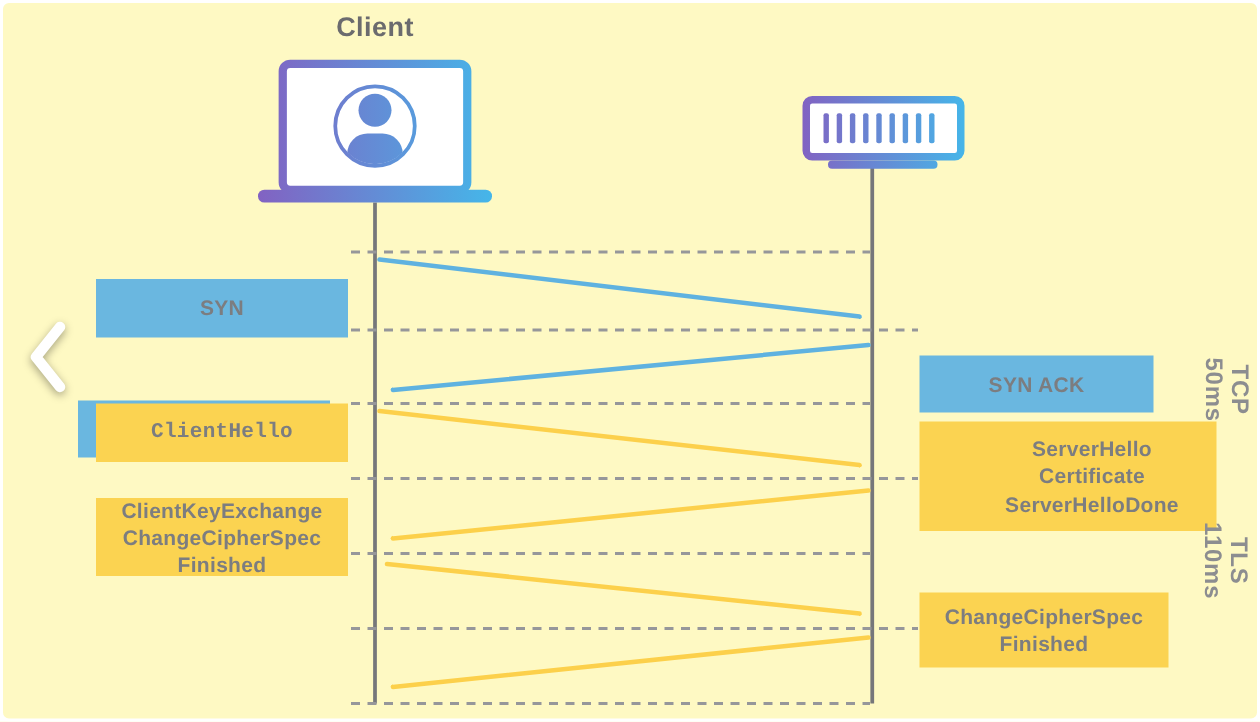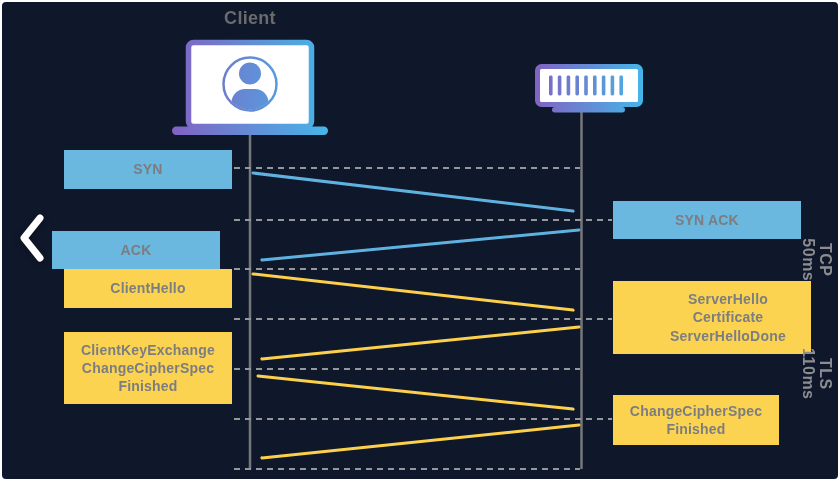--- a/index.html
+++ b/index.html
@@ -1,19 +1,19 @@
 <!DOCTYPE html>
 <html><head>
 <meta charset="utf-8">
 <style>
   html,body{margin:0;padding:0;background:#ffffff;}
   .canvas{
     position:relative;
     width:840px;height:481px;
-    background:#0f172a;
+    background:#fef9c3;
     border:2px solid #ffffff;
     border-radius:6px;
     box-sizing:border-box;
     overflow:hidden;
     font-family:"Liberation Sans", sans-serif;
   }
   .actor-title{
     position:absolute;
     width:140px;
     text-align:center;
@@ -29,27 +29,27 @@
     position:absolute;
     display:flex;align-items:center;justify-content:center;
     text-align:center;
     font-weight:bold;
     font-size:14px;
     color:#7c7d80;
     line-height:1.3;
     letter-spacing:.2px;
     white-space:pre-line;
   }
-  .tcp{background:#6ab7e0;}
+  .tcp{background:#6ab7e0;margin-top:36px;}
   .tls{background:#fbd351;}
   .box-syn{left:62px;top:148px;width:168px;height:39px;}
   .box-ack{left:50px;top:229px;width:168px;height:38px;}
-  .box-client-hello{left:62px;top:267px;width:168px;height:39px;}
-  .box-client-key-exchange{left:62px;top:330px;width:168px;height:72px;}
-  .box-syn-ack{left:611px;top:199px;width:188px;height:38px;}
+  .box-client-hello{left:62px;top:267px;width:168px;height:39px;font-family:Liberation Mono, monospace;}
+  .box-client-key-exchange{left:62px;top:330px;width:168px;height:52px;}
+  .box-syn-ack{left:611px;top:199px;width:156px;height:38px;}
   .box-server-hello{left:611px;top:279px;width:166px;height:73px;padding-left:32px;}
   .box-change-cipher-spec{left:611px;top:393px;width:166px;height:50px;}
   .phase{
     position:absolute;
     width:58px;height:52px;
     display:flex;align-items:center;justify-content:center;
   }
   .phase-tcp{left:785px;top:232px;}
   .phase-tls{left:785px;top:346px;}
   .phase-inner{

